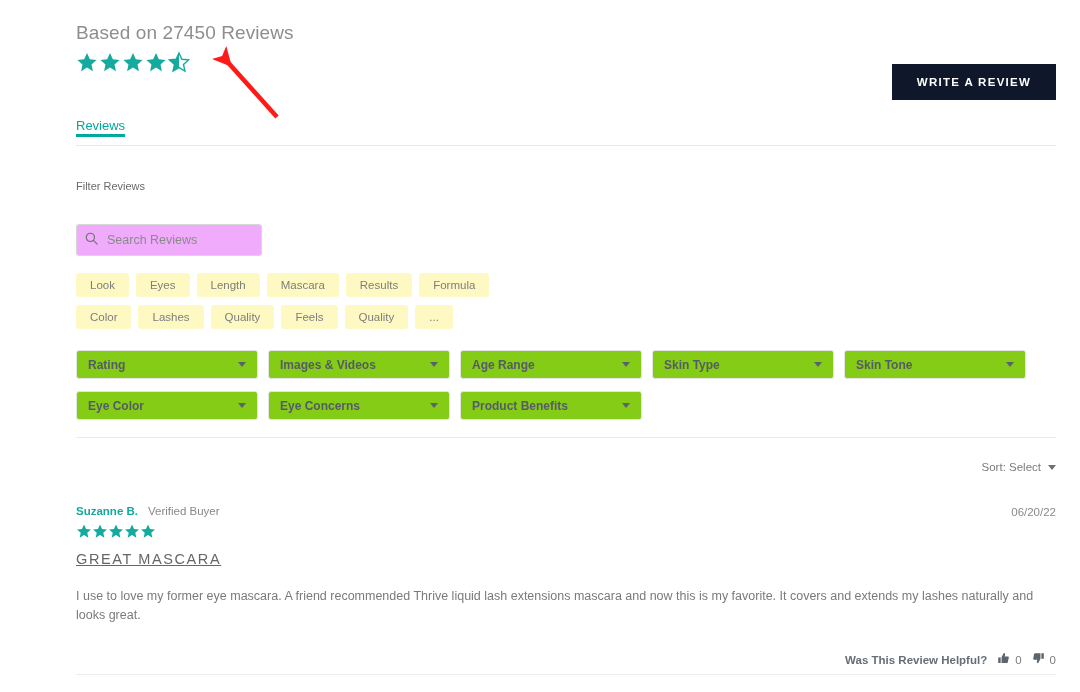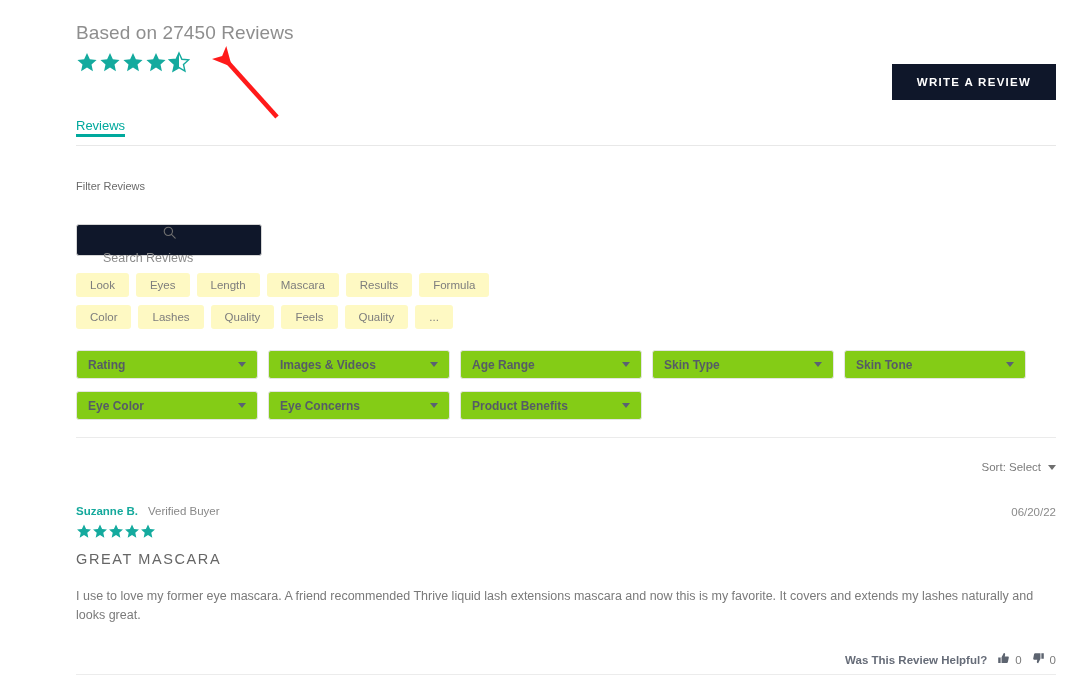--- a/index.html
+++ b/index.html
@@ -109,26 +109,25 @@
   }
 
   .search-box {
     position: absolute;
     left: 51px;
     top: 224px;
     width: 186px;
     height: 32px;
     border: 1px solid #d6d6d6;
     border-radius: 3px;
-    background: #0f172a;
-    display: flex;
-    align-items: center;
-    padding: 0 24px;
+    background: #f0abfc;
+    display: flex;
+    align-items: center;
+    padding: 0 8px;
     gap: 7px;
-    flex-direction: column;
   }
   .search-box svg { flex: none; }
   .search-input {
     border: none;
     outline: none;
     font-family: "Liberation Sans", sans-serif;
     font-size: 12.5px;
     color: #6a6a6a;
     width: 100%;
     background: transparent;
@@ -261,20 +260,21 @@
     display: flex;
     gap: 0px;
   }
   .review-stars .star { width: 16px; height: 16px; }
   .review-title {
     margin-top: 12px;
     font-size: 14.5px;
     color: #666666;
     letter-spacing: 1.6px;
     text-transform: uppercase;
+    text-decoration: underline;
   }
   .review-body {
     margin-top: 20px;
     font-size: 12.5px;
     color: #7a7a7a;
     line-height: 1.5;
   }
   .helpful-row {
     margin-top: 26px;
     display: flex;

